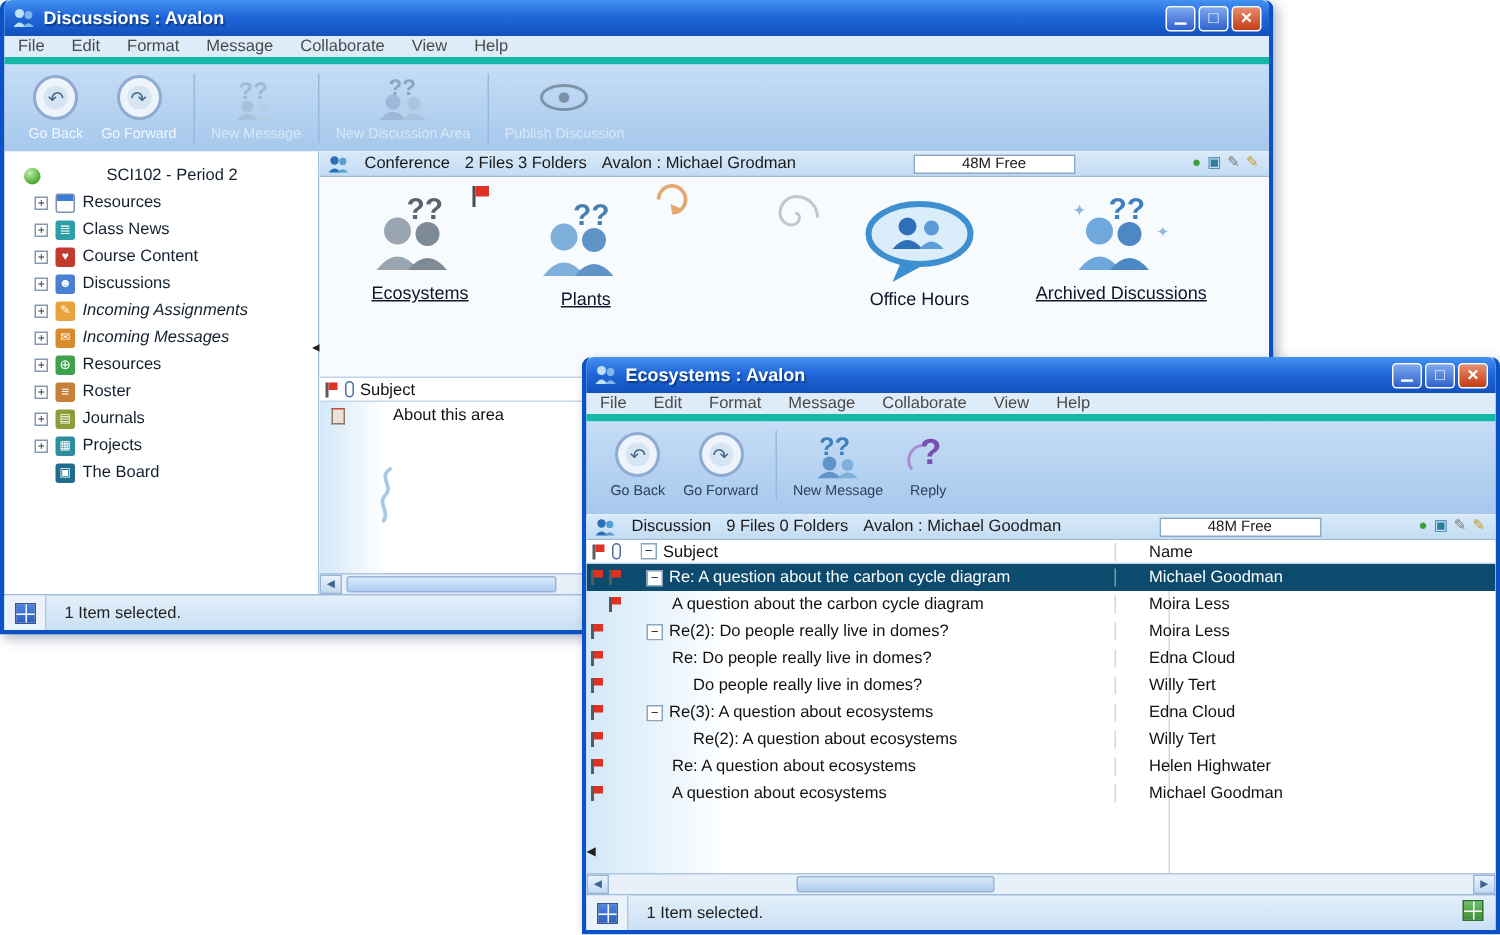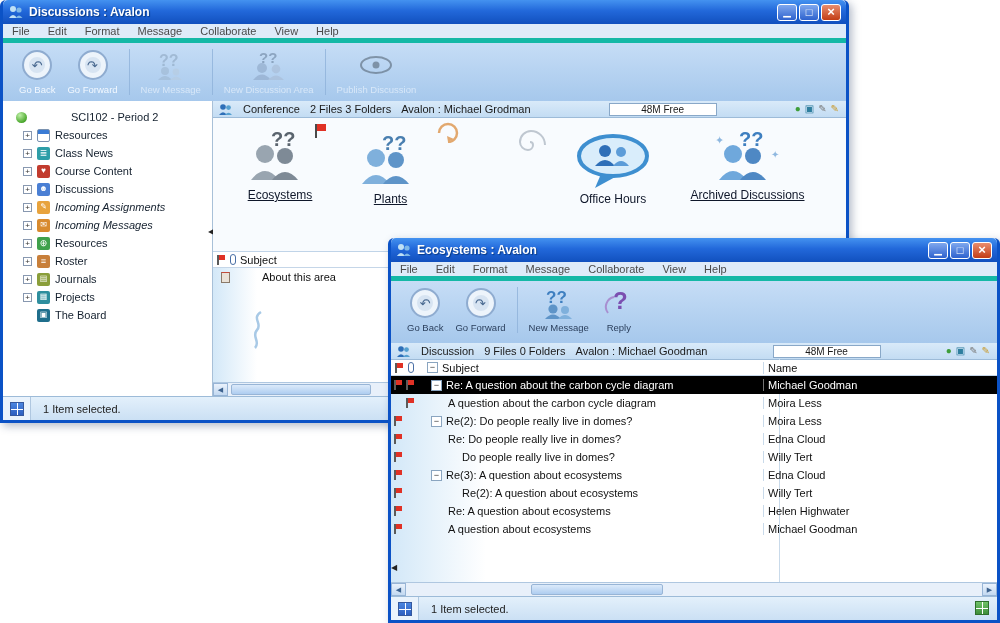--- a/index.html
+++ b/index.html
@@ -146,23 +146,23 @@
   .thead { position:relative; height:16px; display:flex; align-items:center; background:#fff;
     border-bottom:1px solid #C5D6E8; font-size:11px; color:#111; }
   .thead .hgut { display:flex; align-items:center; gap:4px; padding:0 4px; width:36px; }
   .thead .subj { flex:1; display:flex; align-items:center; }
   .rows { position:relative; }
   .trow { height:18px; display:flex; align-items:center; font-size:11px; color:#111; position:relative; }
   .gut { width:34px; flex:none; display:flex; align-items:center; gap:3px; padding-left:3px; }
   .flag-shift { margin-left:12px; }
   .subj { flex:1; display:flex; align-items:center; min-width:0; white-space:nowrap; overflow:hidden; }
   .ind1 { padding-left:6px; } .ind2 { padding-left:23px; } .ind3 { padding-left:37px; }
-  .name { width:234px; flex:none; padding-left:4px; border-left:1px solid #C9DAEA; white-space:nowrap; }
+  .name { width:254px; flex:none; padding-left:22px; border-left:1px solid #C9DAEA; white-space:nowrap; }
   .thead .name { border-left:1px solid #C9DAEA; }
-  .trow.sel { background:#000000; color:#fff; }
+  .trow.sel { background:#0c4a6e; color:#fff; }
   .trow.sel .name { color:#fff; border-left-color:rgba(255,255,255,.45); }
 </style>
 </head>
 <body>
 
 <div class="window" id="win-back">
   <div class="titlebar">
     <svg width="16" height="14">
         <circle cx="5" cy="4" r="3" fill="#BFE0F5"></circle>
         <path d="M1 13 Q5 7 9 13Z" fill="#BFE0F5"></path>

